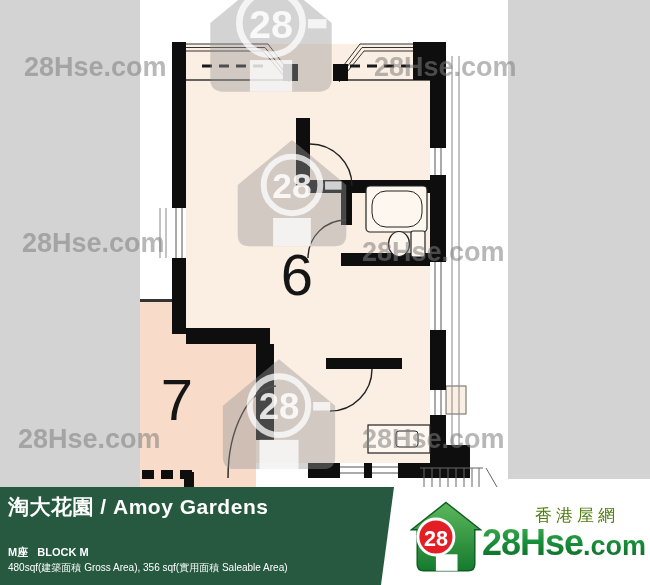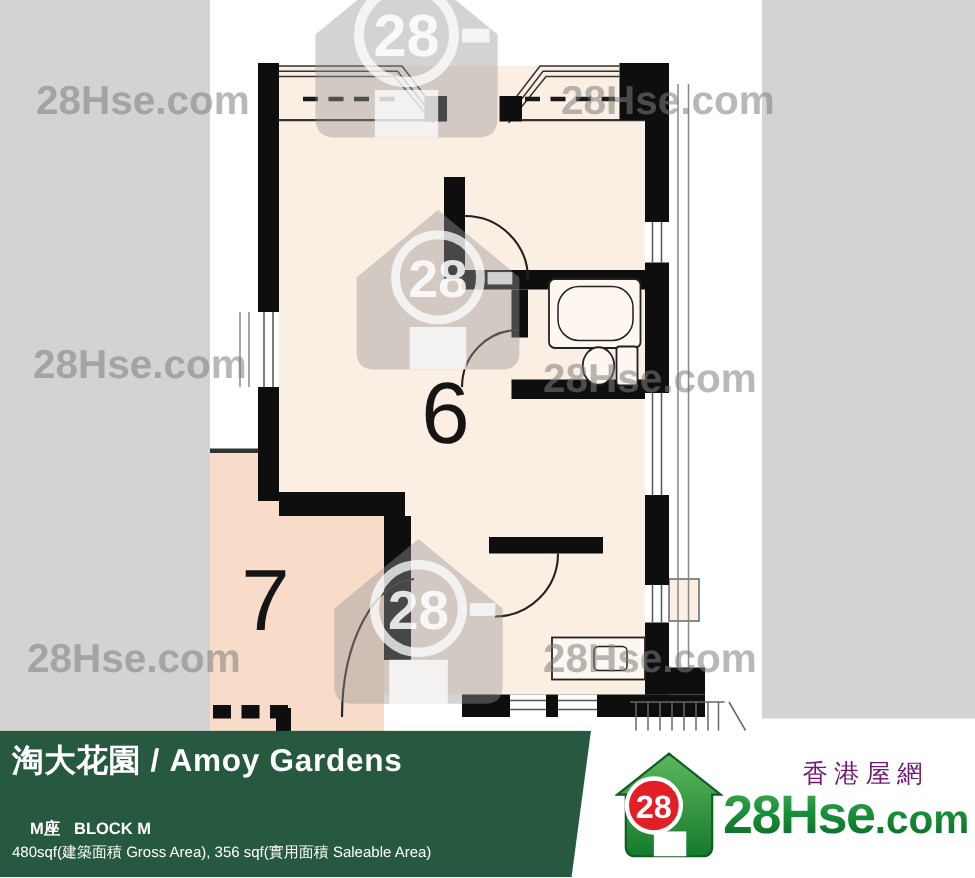--- a/index.html
+++ b/index.html
@@ -39,27 +39,27 @@
   .wm-white{fill:rgba(255,255,255,0.75);}
   .wm-num{fill:rgba(255,255,255,0.85);font-family:"Liberation Sans",sans-serif;
           font-size:30px;font-weight:bold;text-anchor:middle;}
 
   
   .banner{position:absolute;left:0;top:487px;width:450px;height:124px;z-index:3;
           background:#26593F;color:#fff;
           clip-path:polygon(0 0,394px 0,381px 98px,0 98px);}
   .b-title{position:absolute;left:8px;top:6px;font-size:21px;font-weight:bold;letter-spacing:0.5px;}
   .b-addr{position:absolute;left:8px;top:36px;font-size:14.5px;font-weight:bold;}
-  .b-block{position:absolute;left:20px;top:58px;font-size:11px;font-weight:bold;white-space:pre;}
+  .b-block{position:absolute;left:8px;top:58px;font-size:11px;font-weight:bold;white-space:pre;}
   .b-area{position:absolute;left:8px;top:74px;font-size:10px;}
 
   
   .site-logo{position:absolute;left:408px;top:496px;width:235px;height:86px;z-index:3;}
   .logo-house{position:absolute;left:2px;top:4px;width:72px;height:74px;}
-  .logo-tagline{position:absolute;right:24px;top:8px;font-size:17px;color:#701a75;
+  .logo-tagline{position:absolute;right:24px;top:8px;font-size:17px;color:#4d7c0f;
                 letter-spacing:4px;margin-left:46px;}
   .logo-text{position:absolute;left:74px;top:26px;white-space:nowrap;font-weight:bold;
              color:#1B8638;
              background:linear-gradient(180deg,#4CAE54 0%,#19913B 45%,#0C6323 100%);
              -webkit-background-clip:text;background-clip:text;
              -webkit-text-fill-color:transparent;}
   .logo-text .main{font-size:36px;letter-spacing:-1px;}
   .logo-text .suffix{font-size:27px;}
 </style>
 </head>

